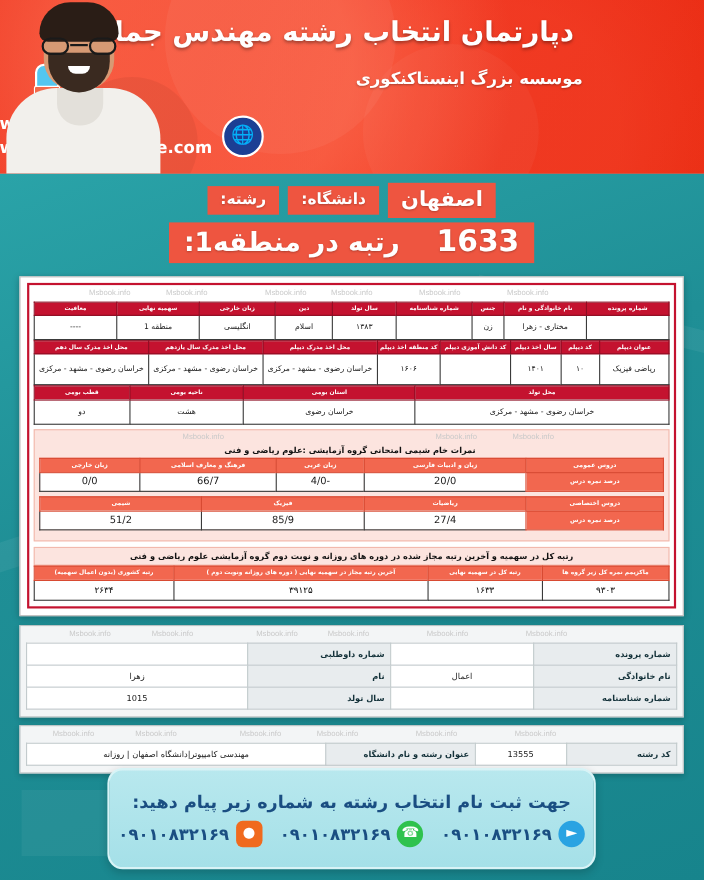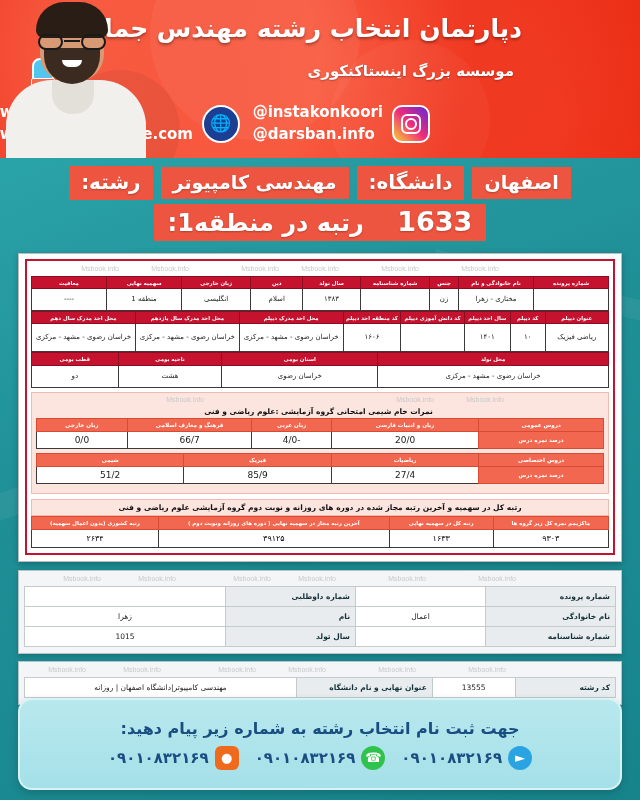--- a/index.html
+++ b/index.html
@@ -28,21 +28,21 @@
 
   .hdr-title {
     position: absolute; right: 118px; top: 14px;
     width: 380px; text-align: right;
     color: #fff; font-weight: bold; font-size: 25px;
     letter-spacing: -.5px;
     text-shadow: 0 2px 3px rgba(0,0,0,.35);
     direction: rtl; white-space: nowrap;
   }
   .hdr-sub {
-    position: absolute; right: 126px; top: 62px;
+    position: absolute; right: 110px; top: 62px;
     color: #fff; font-weight: bold; font-size: 15px;
     text-shadow: 0 1px 2px rgba(0,0,0,.3);
     direction: rtl; white-space: nowrap;
   }
 
   .mascots { position: absolute; left: 28px; top: 56px; display: flex; gap: 3px; }
   .mascot { width: 30px; height: 38px; position: relative; }
   .mascot .body { position: absolute; inset: 2px 4px; border-radius: 8px 8px 10px 10px; border: 2px solid #fff; }
   .m-dark .body { background: #2d2447; }
   .m-bird .body { background: #53c6ef; }
@@ -97,21 +97,21 @@
   }
   .teal-streak { position: absolute; background: rgba(255,255,255,.06); }
   .s1 { width: 300px; height: 26px; left: -40px; top: 300px; transform: rotate(-18deg); }
   .s2 { width: 240px; height: 20px; right: -30px; top: 120px; transform: rotate(14deg); }
   .s3 { width: 200px; height: 60px; left: 20px; top: 560px; background: rgba(255,255,255,.05); }
 
   
   .headline { position: relative; padding: 8px 0 0; }
   .hl-row { display: flex; justify-content: center; align-items: center; gap: 8px; direction: rtl; }
   .hl-chip {
-    background: #ee5540; color: #fff; font-weight: bold; font-size: 20px;
+    background: #ee5540; color: #fff; font-weight: bold; font-size: 14px;
     padding: 4px 12px 6px; white-space: nowrap;
     text-shadow: 0 1px 2px rgba(0,0,0,.25);
   }
   .hl-chip.val { font-size: 19px; }
   .hl-row2 { margin-top: 4px; }
   .hl-rank { font-size: 24px; padding: 2px 14px 4px; }
   .hl-rank .num { font-size: 27px; }
 
   
   .sheet {
@@ -181,21 +181,21 @@
   table.g td.val.rtlv { text-align: center; }
 
   .sheet3 { position: relative; margin: 7px 18px 0; background: #f3f5f6;
             border: 1px solid #b9c2c4; padding: 4px 5px 6px; direction: rtl;
             box-shadow: 0 2px 5px rgba(0,0,0,.2); }
 
   
   .footer { position: absolute; left: 0; right: 0; bottom: 0; height: 112px;
             display: flex; align-items: center; justify-content: center; }
   .cta {
-    width: 604px; height: 92px; border-radius: 14px;
+    width: 444px; height: 92px; border-radius: 14px;
     background: linear-gradient(180deg,#b8e8ee 0%, #a5e0e8 100%);
     border: 2px solid #d8f3f6;
     box-shadow: 0 3px 8px rgba(0,0,0,.18);
     display: flex; flex-direction: column; align-items: center; justify-content: center;
     gap: 8px; direction: rtl;
   }
   .cta-title { color: #1a4e82; font-weight: bold; font-size: 16px; white-space: nowrap; }
   .cta-row { display: flex; align-items: center; gap: 16px; direction: rtl; }
   .cta-item { display: flex; align-items: center; gap: 6px; }
   .cta-ic { width: 24px; height: 24px; border-radius: 50%; display: flex;
@@ -232,29 +232,20 @@
     <div class="contact">
       <div class="c-group c-right">
         <div class="c-icon icon-www">
           <span class="globe">🌐</span>
         </div>
         <div class="c-lines">
           <span>www.msbook.info</span>
           <span>www.entekhabreshte.com</span>
         </div>
       </div>
-      <div class="c-group c-left">
-        <div class="c-icon icon-ig">
-          <span class="sq"></span>
-        </div>
-        <div class="c-lines">
-          <span>@instakonkoori</span>
-          <span>@darsban.info</span>
-        </div>
-      </div>
     </div>
 
     <div class="portrait">
       <div class="p-body"></div>
       <div class="p-collar"></div>
       <div class="p-head"></div>
       <div class="p-hair"></div>
       <div class="p-beard"></div>
       <div class="p-mouth"></div>
       <div class="p-glass">
@@ -267,21 +258,20 @@
 
   <div class="body-wrap">
     <div class="teal-streak s1"></div>
     <div class="teal-streak s2"></div>
     <div class="teal-streak s3"></div>
 
     <div class="headline">
       <div class="hl-row">
         <div class="hl-chip val">اصفهان</div>
         <div class="hl-chip">دانشگاه:</div>
-        <div class="hl-chip val">مهندسی کامپیوتر</div>
         <div class="hl-chip">رشته:</div>
       </div>
       <div class="hl-row hl-row2">
         <div class="hl-chip hl-rank">
           <span class="num">1633</span>
           &nbsp;&nbsp;
           <span>رتبه در منطقه1:</span>
         </div>
       </div>
     </div>
@@ -534,21 +524,21 @@
         <colgroup>
             <col style="width:17%">
             <col style="width:14%">
             <col style="width:23%">
             <col style="width:46%">
           </colgroup>
         <tbody>
             <tr>
           <td class="lbl">کد رشته</td>
           <td class="val rtlv">13555</td>
-          <td class="lbl">عنوان نهایی و نام دانشگاه</td>
+          <td class="lbl">عنوان رشته و نام دانشگاه</td>
           <td class="val rtlv">مهندسی کامپیوتر|دانشگاه اصفهان | روزانه</td>
         </tr>
       </tbody>
         </table>
     </div>
 
     <div class="footer">
       <div class="cta">
         <div class="cta-title">جهت ثبت نام انتخاب رشته به شماره زیر پیام دهید:</div>
         <div class="cta-row">

